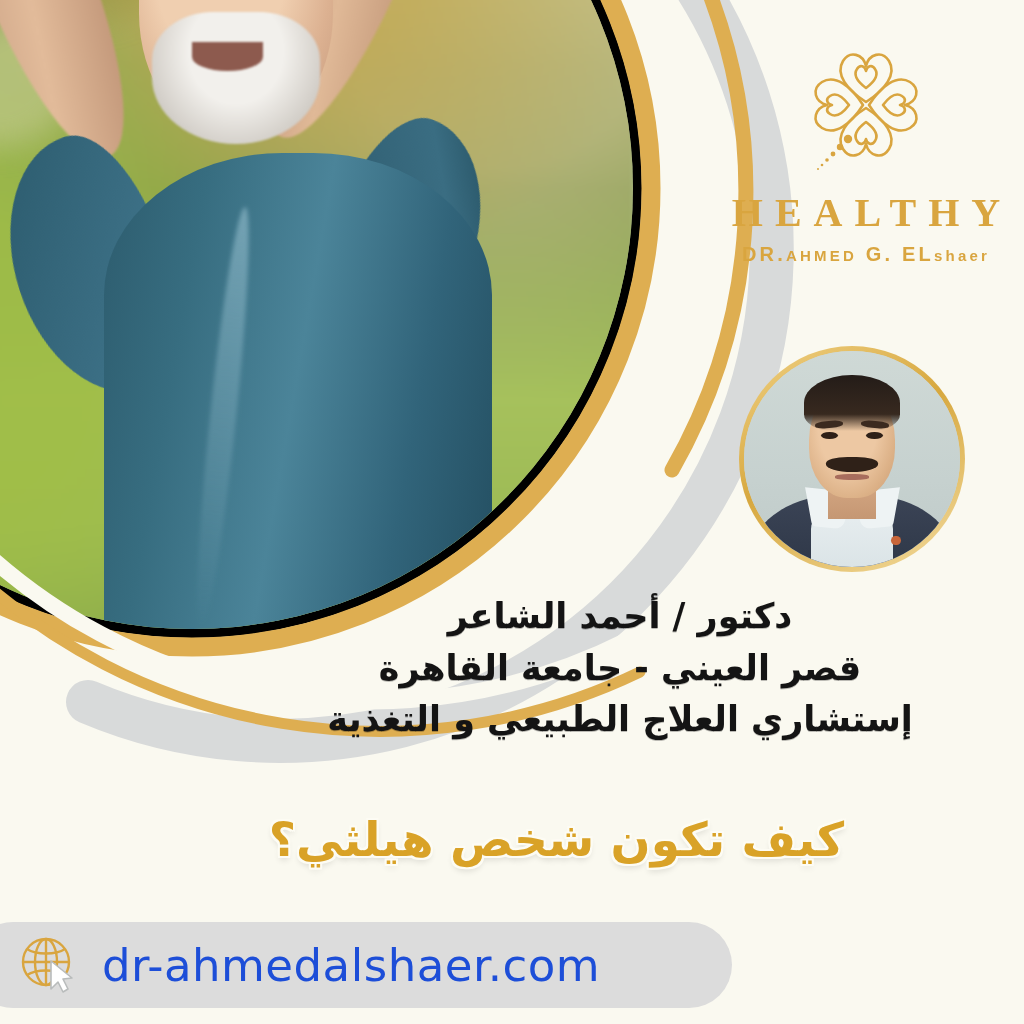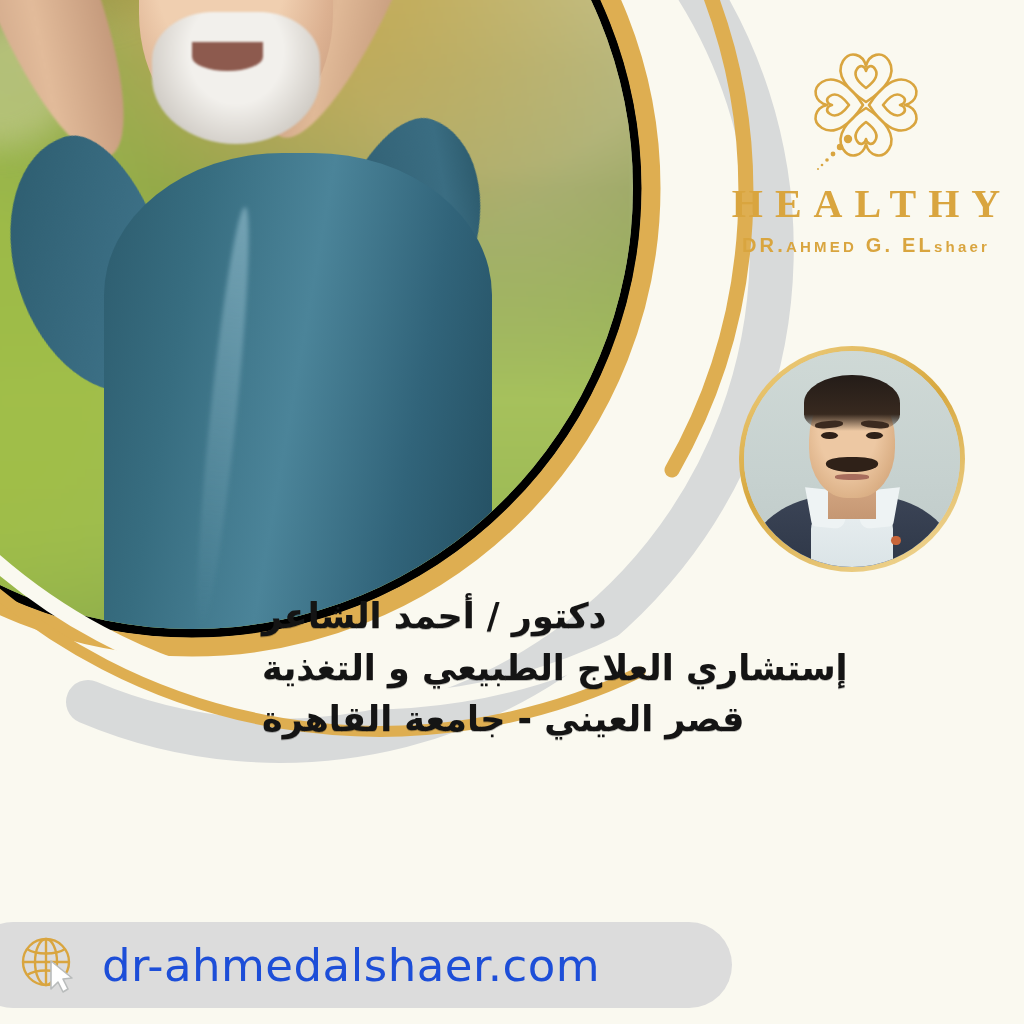--- a/index.html
+++ b/index.html
@@ -256,21 +256,21 @@
   .logo {
     position: absolute;
     left: 716px;
     top: 30px;
     width: 300px;
     text-align: center;
   }
   .logo-mark { display: block; margin: 0 auto; }
   .logo-word {
     display: block;
-    margin-top: 0;
+    margin-top: 9px;
     font-family: "Liberation Serif", serif;
     font-weight: 700;
     font-size: 40px;
     letter-spacing: 12px;
     color: #d9a53f;
     text-indent: 12px;
   }
   .logo-sub {
     display: block;
     margin-top: 7px;
@@ -279,24 +279,24 @@
     font-size: 20px;
     letter-spacing: 3.2px;
     color: #d9a53f;
     white-space: nowrap;
   }
   .logo-sub .sm { font-size: 15px; }
 
   
   .info {
     position: absolute;
-    right: 2px;
+    right: 24px;
     top: 594px;
     width: 760px;
-    text-align: left;
+    text-align: center;
     direction: rtl;
   }
   .info-line {
     color: #141414;
     font-weight: 700;
     line-height: 1.30;
     white-space: nowrap;
     letter-spacing: 0px;
     font-family: "DejaVu Sans", sans-serif;
     text-shadow: 0 1px 0 rgba(0,0,0,.25);
@@ -442,24 +442,25 @@
         <circle cx="31" cy="135" r="1.3"></circle>
         <circle cx="27" cy="139" r="1"></circle>
       </g>
     </svg>
     <span class="logo-word">HEALTHY</span>
     <span class="logo-sub"><span>DR.</span><span class="sm">AHMED</span><span> G. </span><span>EL</span><span class="sm">shaer</span></span>
   </div>
 
   <div class="info">
     <div class="info-line l1">دكتور / أحمد الشاعر</div>
+    <div class="info-line l3">قصر العيني - جامعة القاهرة</div>
     <div class="info-line l2">إستشاري العلاج الطبيعي و التغذية</div>
-    <div class="info-line l3">قصر العيني - جامعة القاهرة</div>
   </div>
 
+  <div class="headline">كيف تكون شخص هيلثي؟</div>
 
   <div class="footer-bar">
     <div class="footer-icon">
       <svg width="62" height="62" viewBox="0 0 62 62">
         <g fill="none" stroke="#d9a53f" stroke-width="2.4">
           <circle cx="28" cy="28" r="23"></circle>
           <ellipse cx="28" cy="28" rx="11" ry="23"></ellipse>
           <line x1="5" y1="28" x2="51" y2="28"></line>
           <path d="M9 15 C 18 21, 38 21, 47 15"></path>
           <path d="M9 41 C 18 35, 38 35, 47 41"></path>

